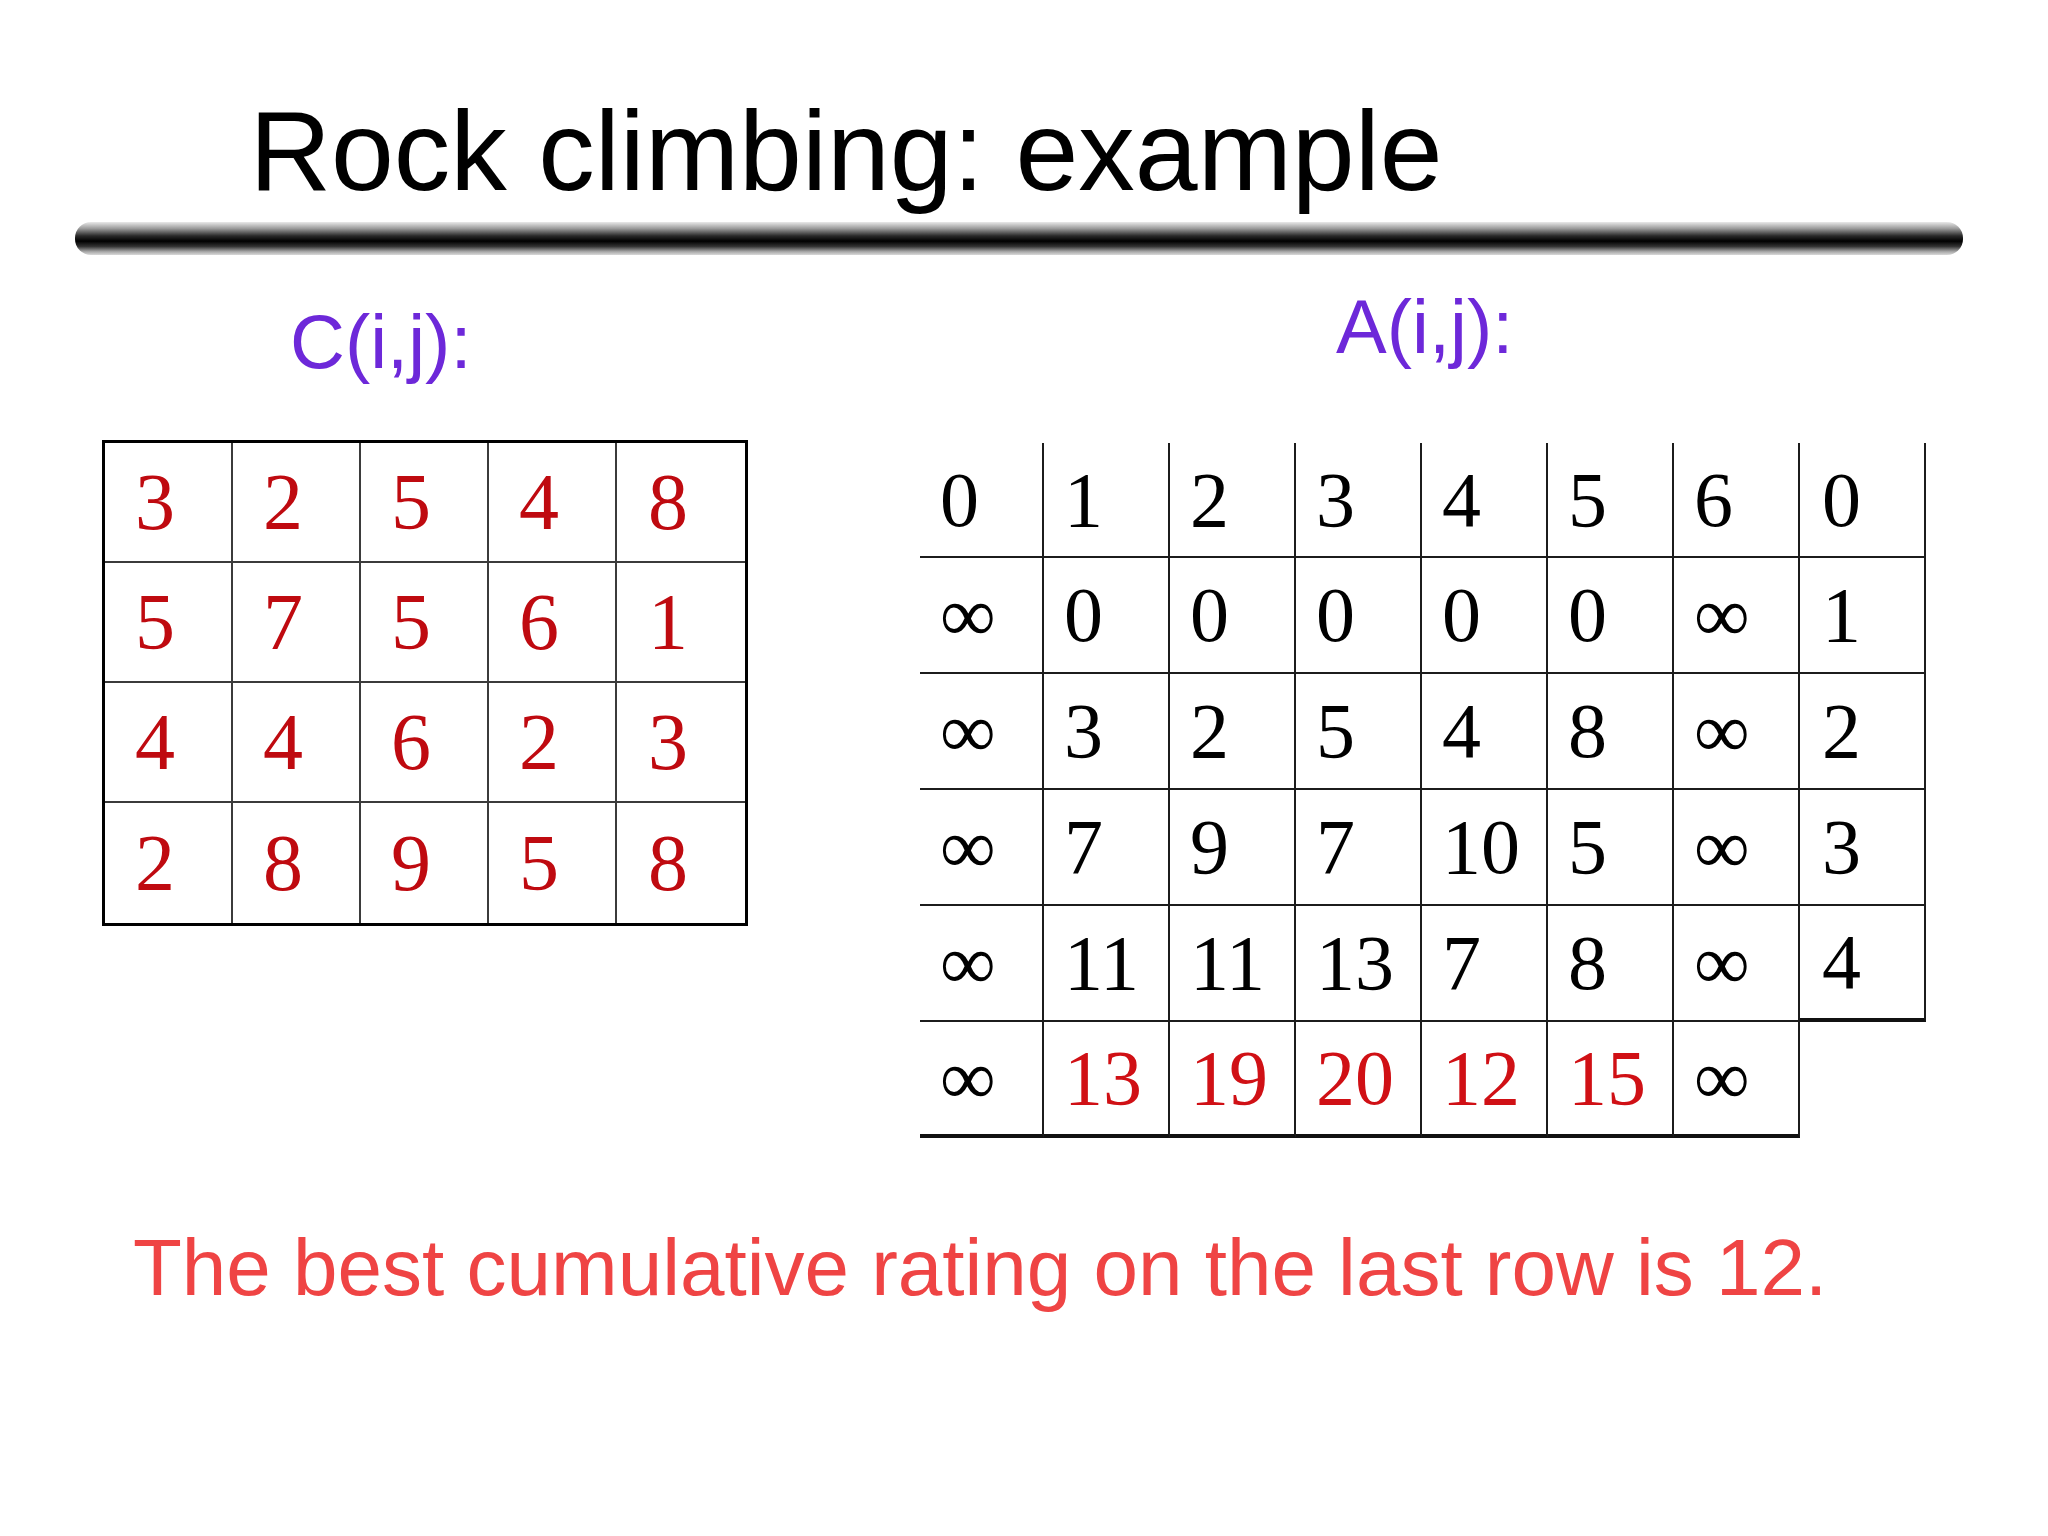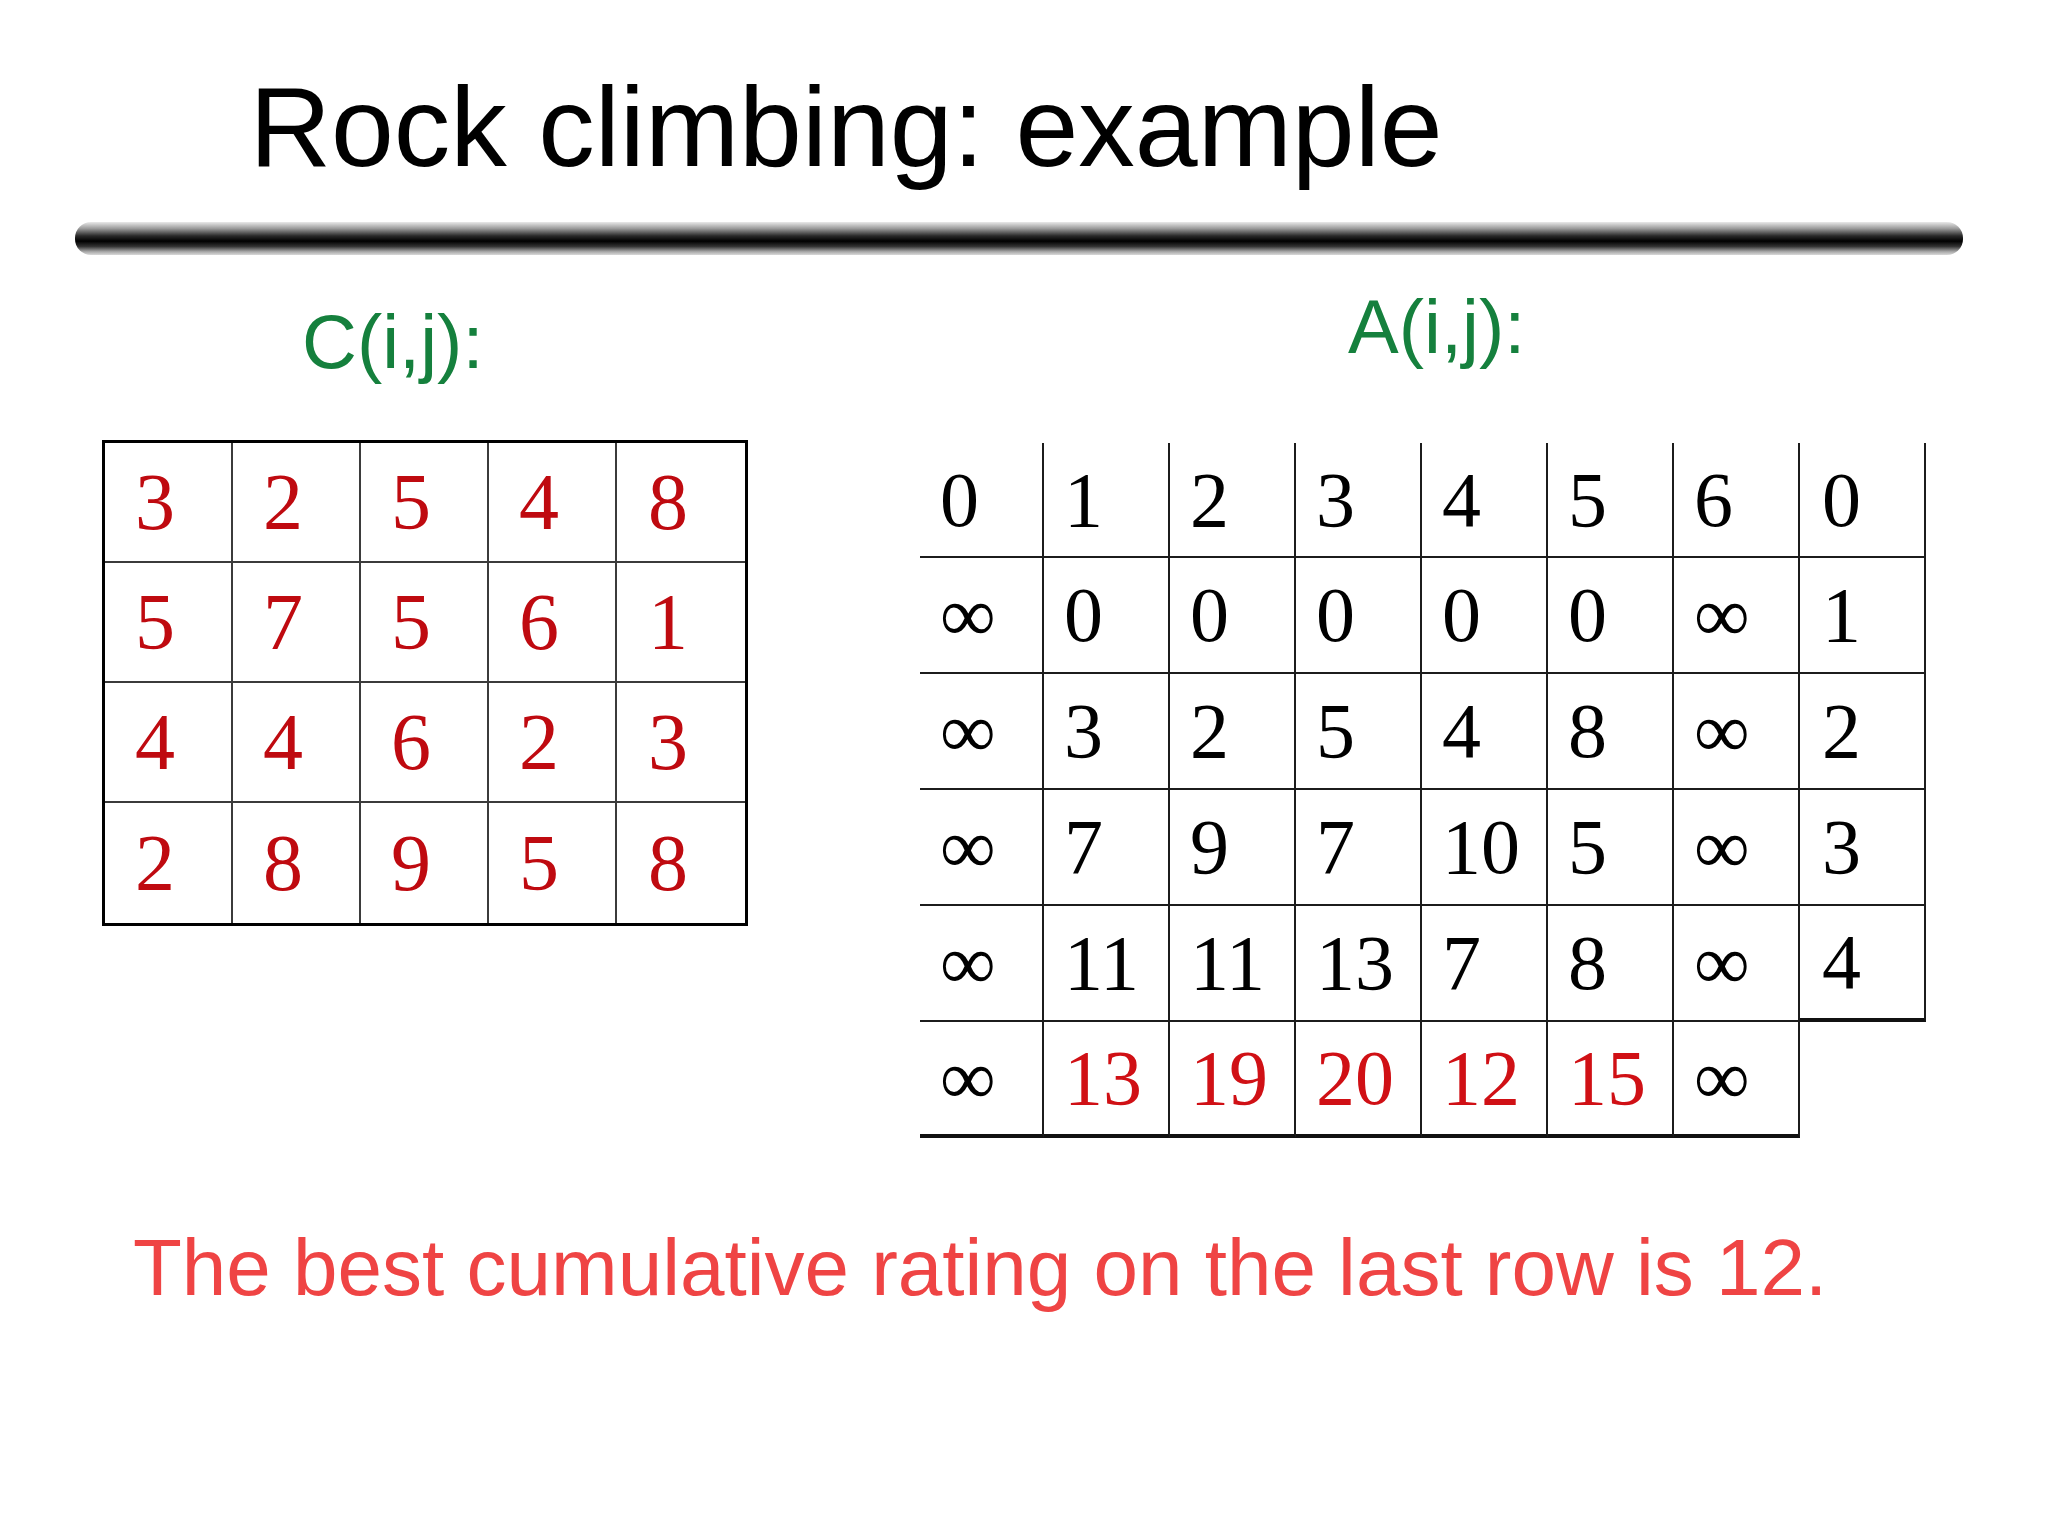--- a/index.html
+++ b/index.html
@@ -13,44 +13,43 @@
     font-family: "Liberation Sans", sans-serif;
   }
   .slide {
     position: absolute;
     left: 0; top: 0;
     width: 2048px; height: 1536px;
     background: #ffffff;
   }
   .title {
     position: absolute;
-    left: 0; top: 60px;
+    left: 0; top: 84px;
     width: 1692px;
     text-align: center;
     font-size: 113px;
     line-height: 1.2;
     color: #000000;
     white-space: nowrap;
   }
   .rule {
     position: absolute;
     left: 75px; top: 222px;
     width: 1888px; height: 33px;
     border-radius: 16px;
     background: linear-gradient(180deg,
       #e9e9e9 0%, #9a9a9a 20%, #2a2a2a 42%,
       #000000 58%, #333333 74%, #a9a9a9 90%, #d9d9d9 100%);
   }
   .lbl {
     position: absolute;
     font-size: 76px;
     line-height: 1.1;
-    color: #15803d;
+    color: #6d28d9;
     white-space: nowrap;
-    margin-left: 12px;
   }
   .c-lbl { left: 290px; top: 300px; }
   .a-lbl { left: 1336px; top: 285px; }
 
   
   .c-grid {
     position: absolute;
     left: 102px; top: 440px;
     display: grid;
     grid-template-columns: repeat(5, 128px);

